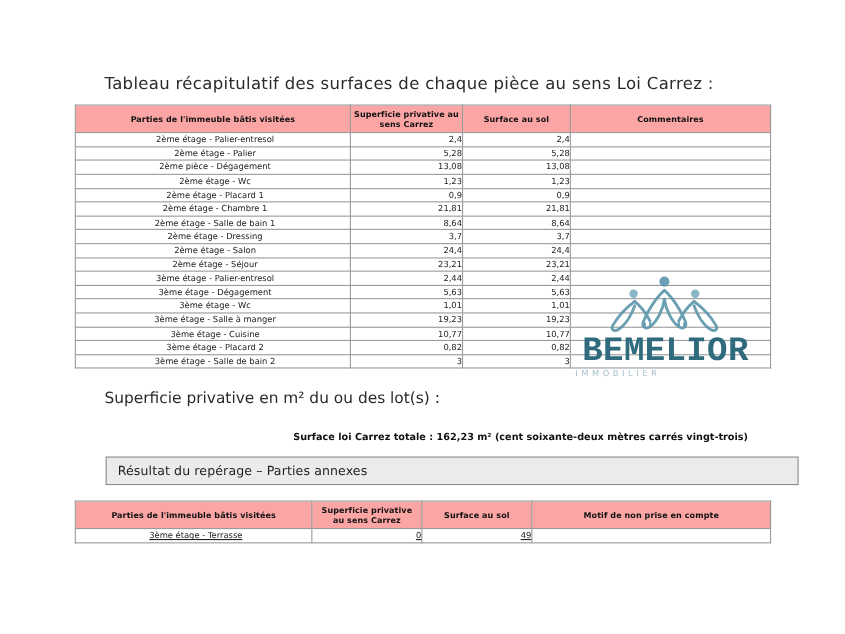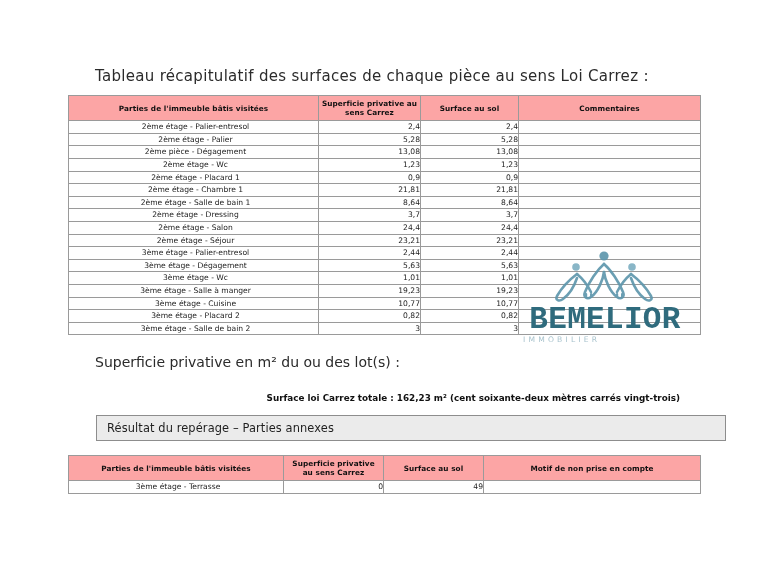--- a/index.html
+++ b/index.html
@@ -91,21 +91,21 @@
   
   #table-annexes {
     left: 68px;
     top: 455px;
     width: 632px;
   }
   #table-annexes col.w1 { width: 215px; }
   #table-annexes col.w2 { width: 100px; }
   #table-annexes col.w3 { width: 100px; }
   #table-annexes col.w4 { width: 217px; }
-  #table-annexes tbody td { height: 12px; }
+  #table-annexes tbody td { height: 12px; text-decoration: underline; }
 
   
   .summary-label {
     position: absolute;
     left: 95px;
     top: 354px;
     font-size: 14px;
     color: #2b2b2b;
     white-space: nowrap;
   }

